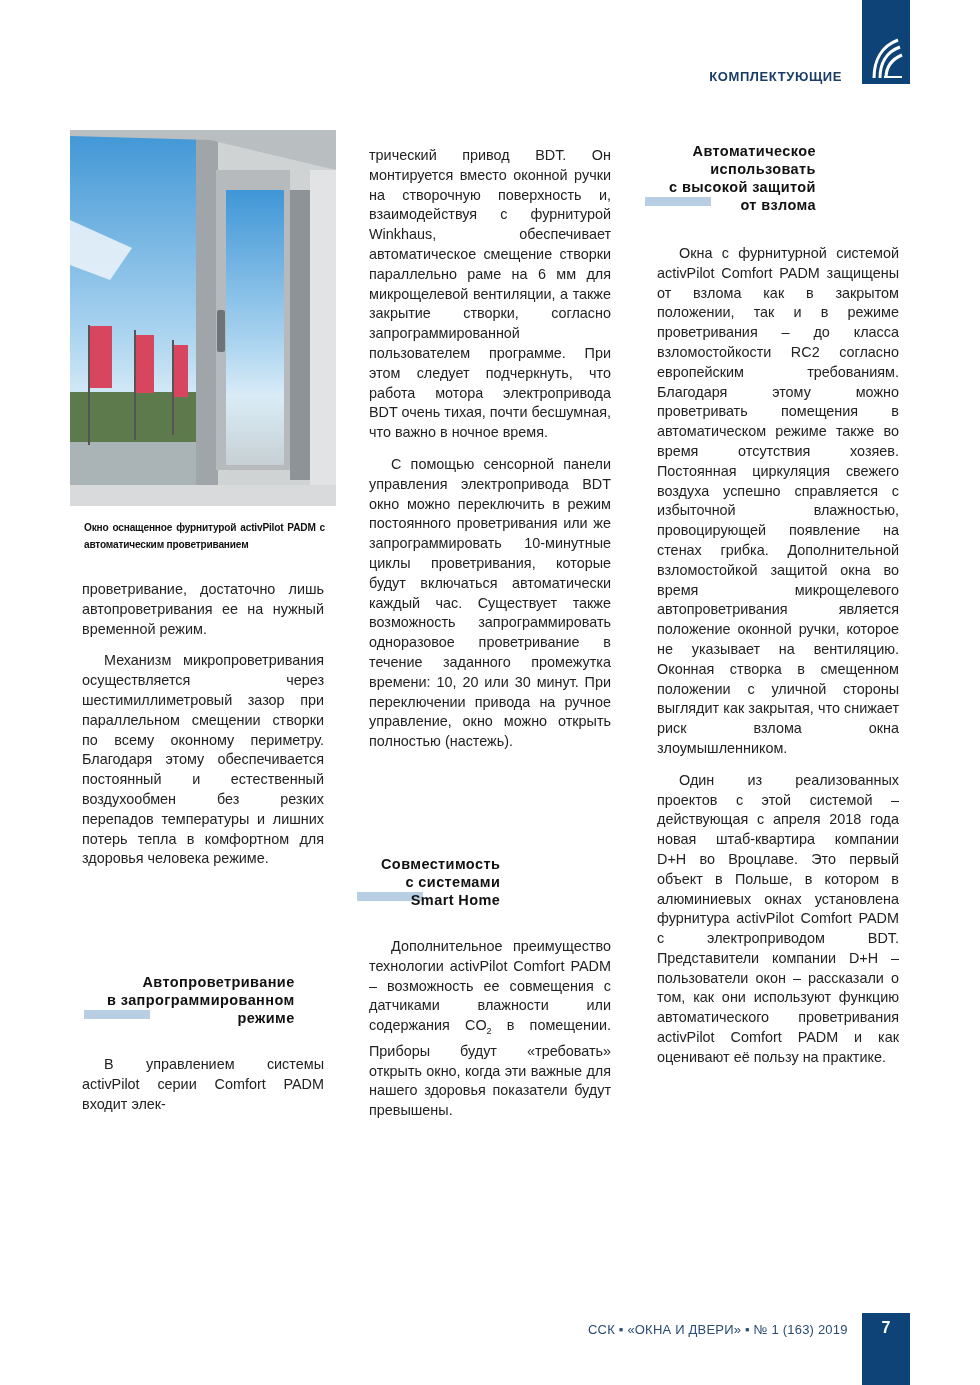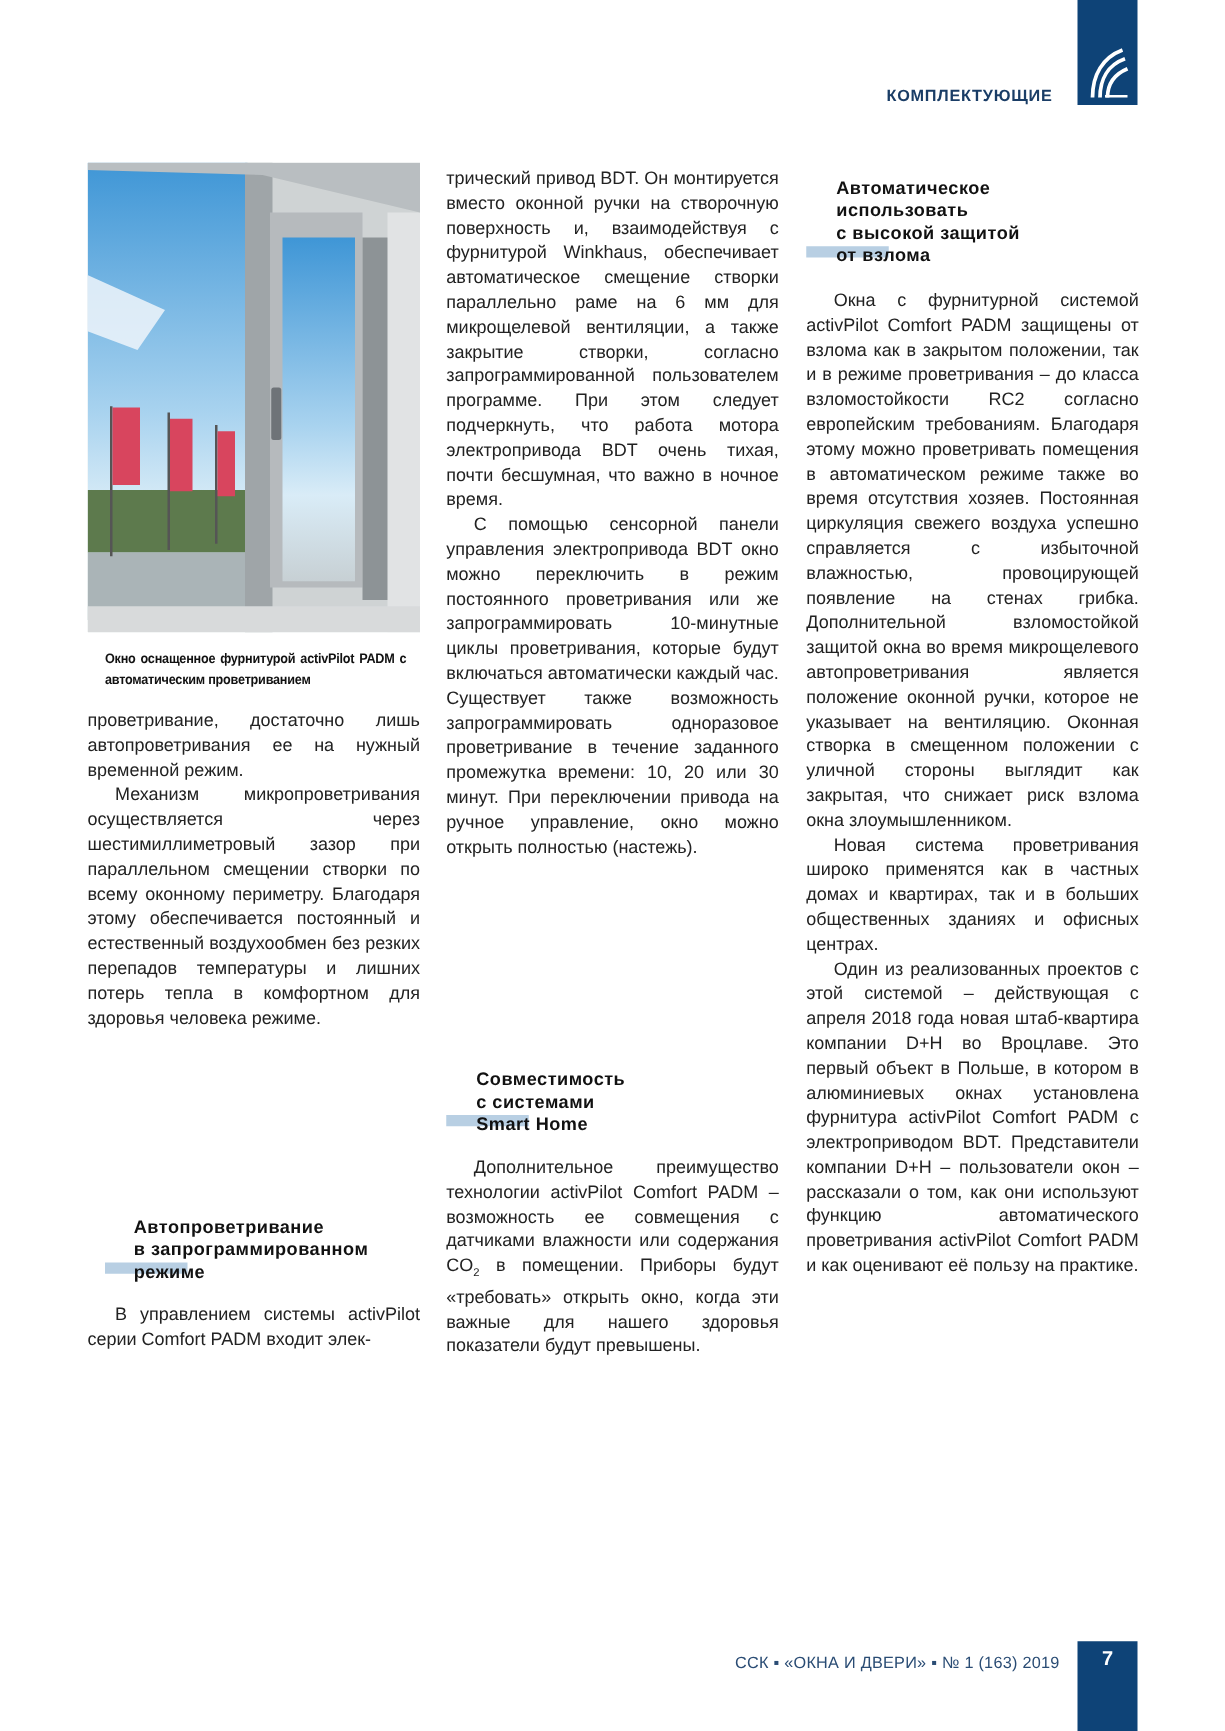--- a/index.html
+++ b/index.html
@@ -21,33 +21,33 @@
     position:absolute; left:70px; top:130px; width:266px; height:376px; overflow:hidden;
   }
   .caption {
     position:absolute; left:84px; top:519px; width:240px;
     font-family:"Liberation Sans", sans-serif; font-weight:bold;
     font-size:11px; line-height:17px; color:#111; letter-spacing:-0.2px;
     transform:scaleX(0.92); transform-origin:left top; width:262px;
     text-align:justify;
   }
   .col { position:absolute; width:266px; font-size:14.4px; line-height:19.8px; color:#222; }
-  .col p { margin:0; text-align:justify; text-indent:22px; }
+  .col p { margin:12px; text-align:justify; text-indent:22px; }
   .col p.cont { text-indent:0; }
   .col1 { left:70px; top:568px; }
   .col2 { left:357px; top:134px; }
   .col3 { left:645px; top:232px; }
   .heading {
     position:absolute; font-weight:bold; font-size:14.5px; line-height:18px;
     color:#111; letter-spacing:0.4px;
   }
   .heading .bar {
     position:absolute; height:9px; background:#b8cfe3;
   }
-  .heading span.t { position:relative; display:block; }
+  .heading span.t { position:relative; display:block;text-align:right; }
   .footer {
     position:absolute; left:588px; top:1322px; font-size:13px; color:#2a4c74;
     letter-spacing:0.2px;
   }
   .tab-bottom {
     position:absolute; left:862px; top:1313px; width:48px; height:72px; background:#0e4377;
   }
   .page-num {
     position:absolute; left:0; top:6px; width:48px; text-align:center;
     color:#ffffff; font-weight:bold; font-size:16px;
@@ -132,20 +132,19 @@
 
 <div class="heading" style="left:669px; top:142px;">
   <div class="bar" style="left:-24px; top:55px; width:66px;"></div>
   <span class="t">Автоматическое</span>
   <span class="t">использовать</span>
   <span class="t">с высокой защитой</span>
   <span class="t">от взлома</span>
 </div>
 <div class="col col3">
   <p>Окна с фурнитурной системой activPilot Comfort PADM защищены от взлома как в закрытом положении, так и в режиме проветривания – до класса взломостойкости RC2 согласно европейским требованиям. Благодаря этому можно проветривать помещения в автоматическом режиме также во время отсутствия хозяев. Постоянная циркуляция свежего воздуха успешно справляется с избыточной влажностью, провоцирующей появление на стенах грибка. Дополнительной взломостойкой защитой окна во время микрощелевого автопроветривания является положение оконной ручки, которое не указывает на вентиляцию. Оконная створка в смещенном положении с уличной стороны выглядит как закрытая, что снижает риск взлома окна злоумышленником.</p>
-  <p>Новая система проветривания широко применятся как в частных домах и квартирах, так и в больших общественных зданиях и офисных центрах.</p>
   <p>Один из реализованных проектов с этой системой – действующая с апреля 2018 года новая штаб-квартира компании D+H во Вроцлаве. Это первый объект в Польше, в котором в алюминиевых окнах установлена фурнитура activPilot Comfort PADM с электроприводом BDT. Представители компании D+H – пользователи окон – рассказали о том, как они используют функцию автоматического проветривания activPilot Comfort PADM и как оценивают её пользу на практике.</p>
 </div>
 
 <div class="footer">ССК ▪ «ОКНА И ДВЕРИ» ▪ № 1 (163) 2019</div>
 <div class="tab-bottom">
   <div class="page-num">7</div>
 </div>
 
 </body></html>

